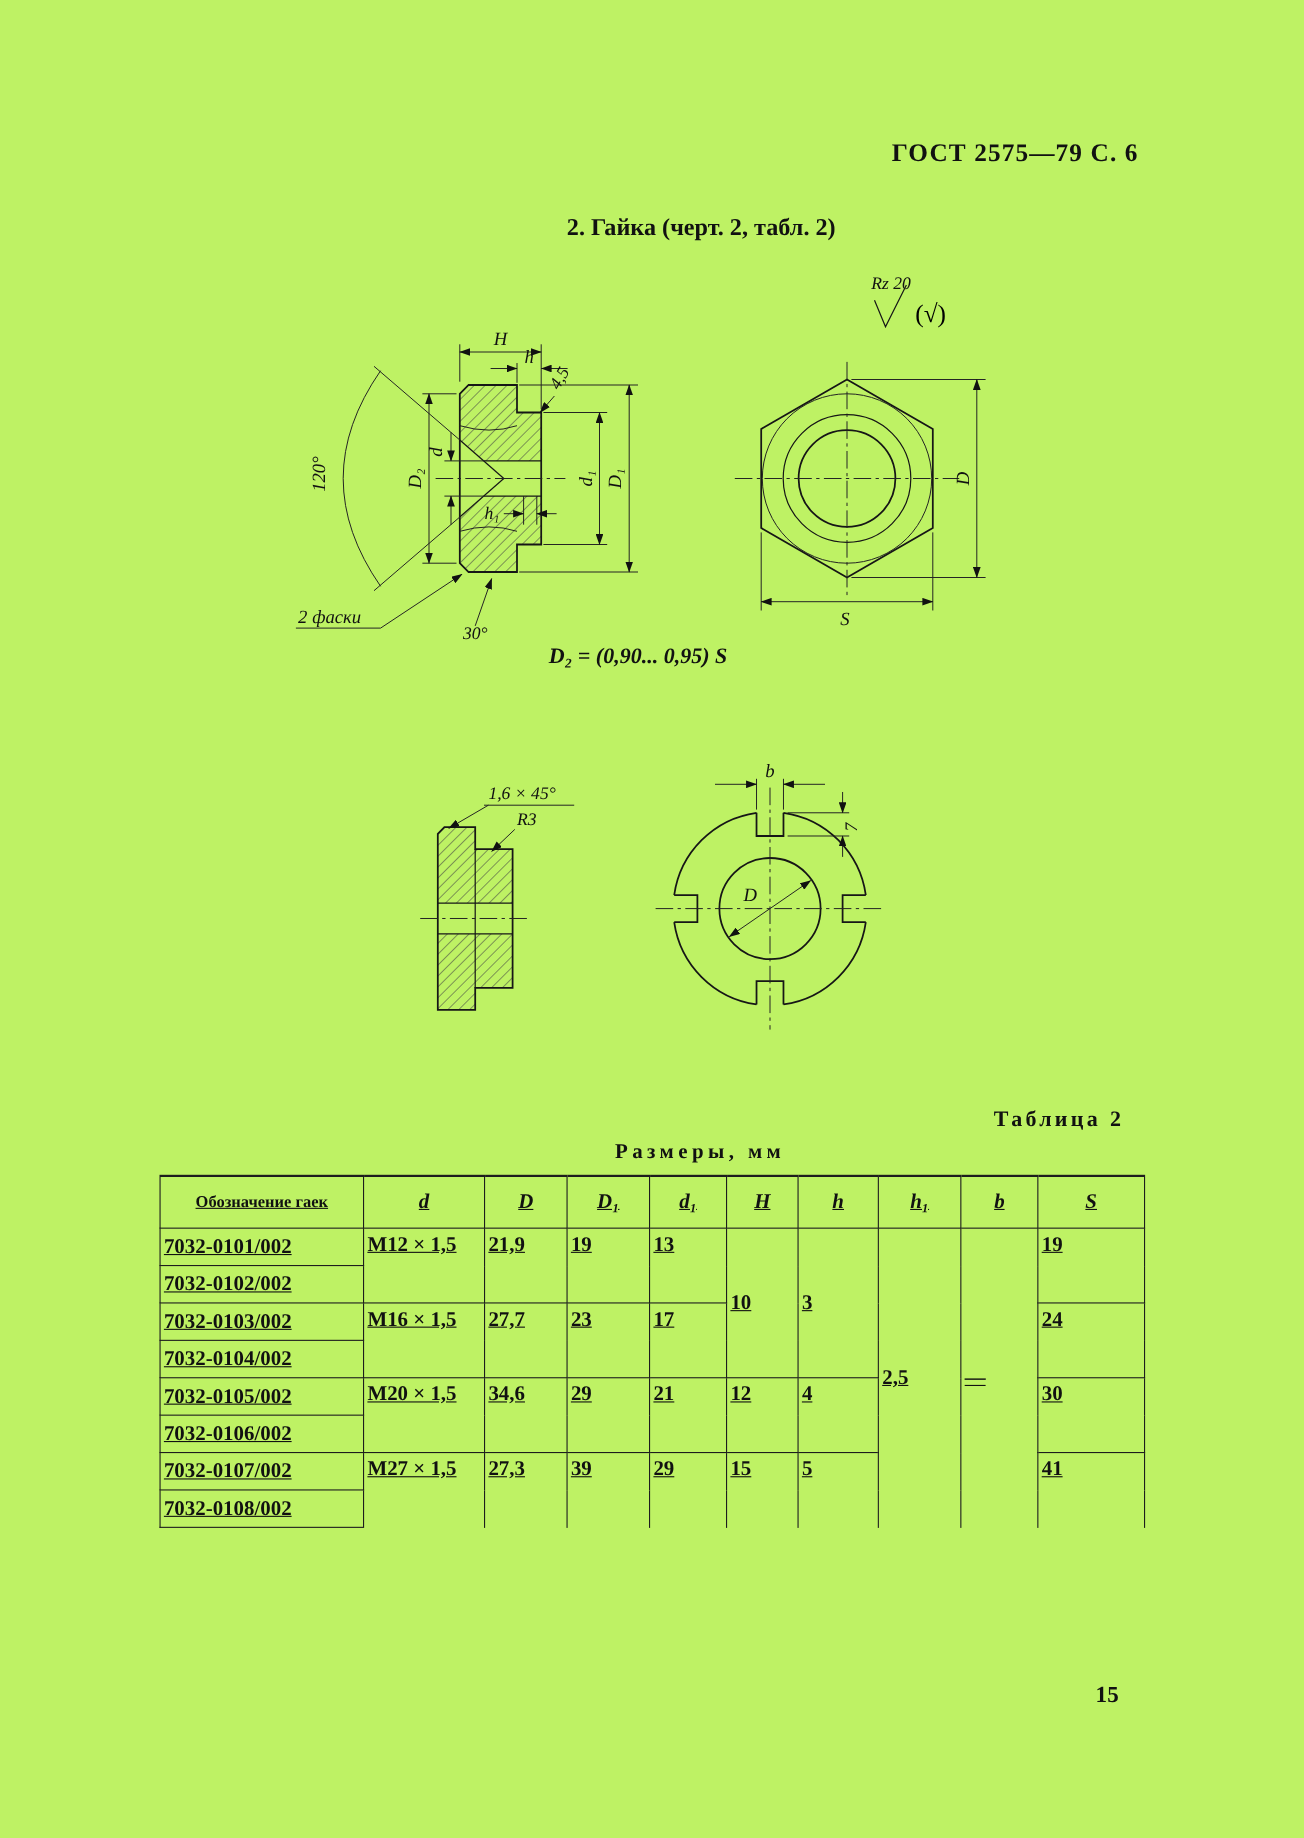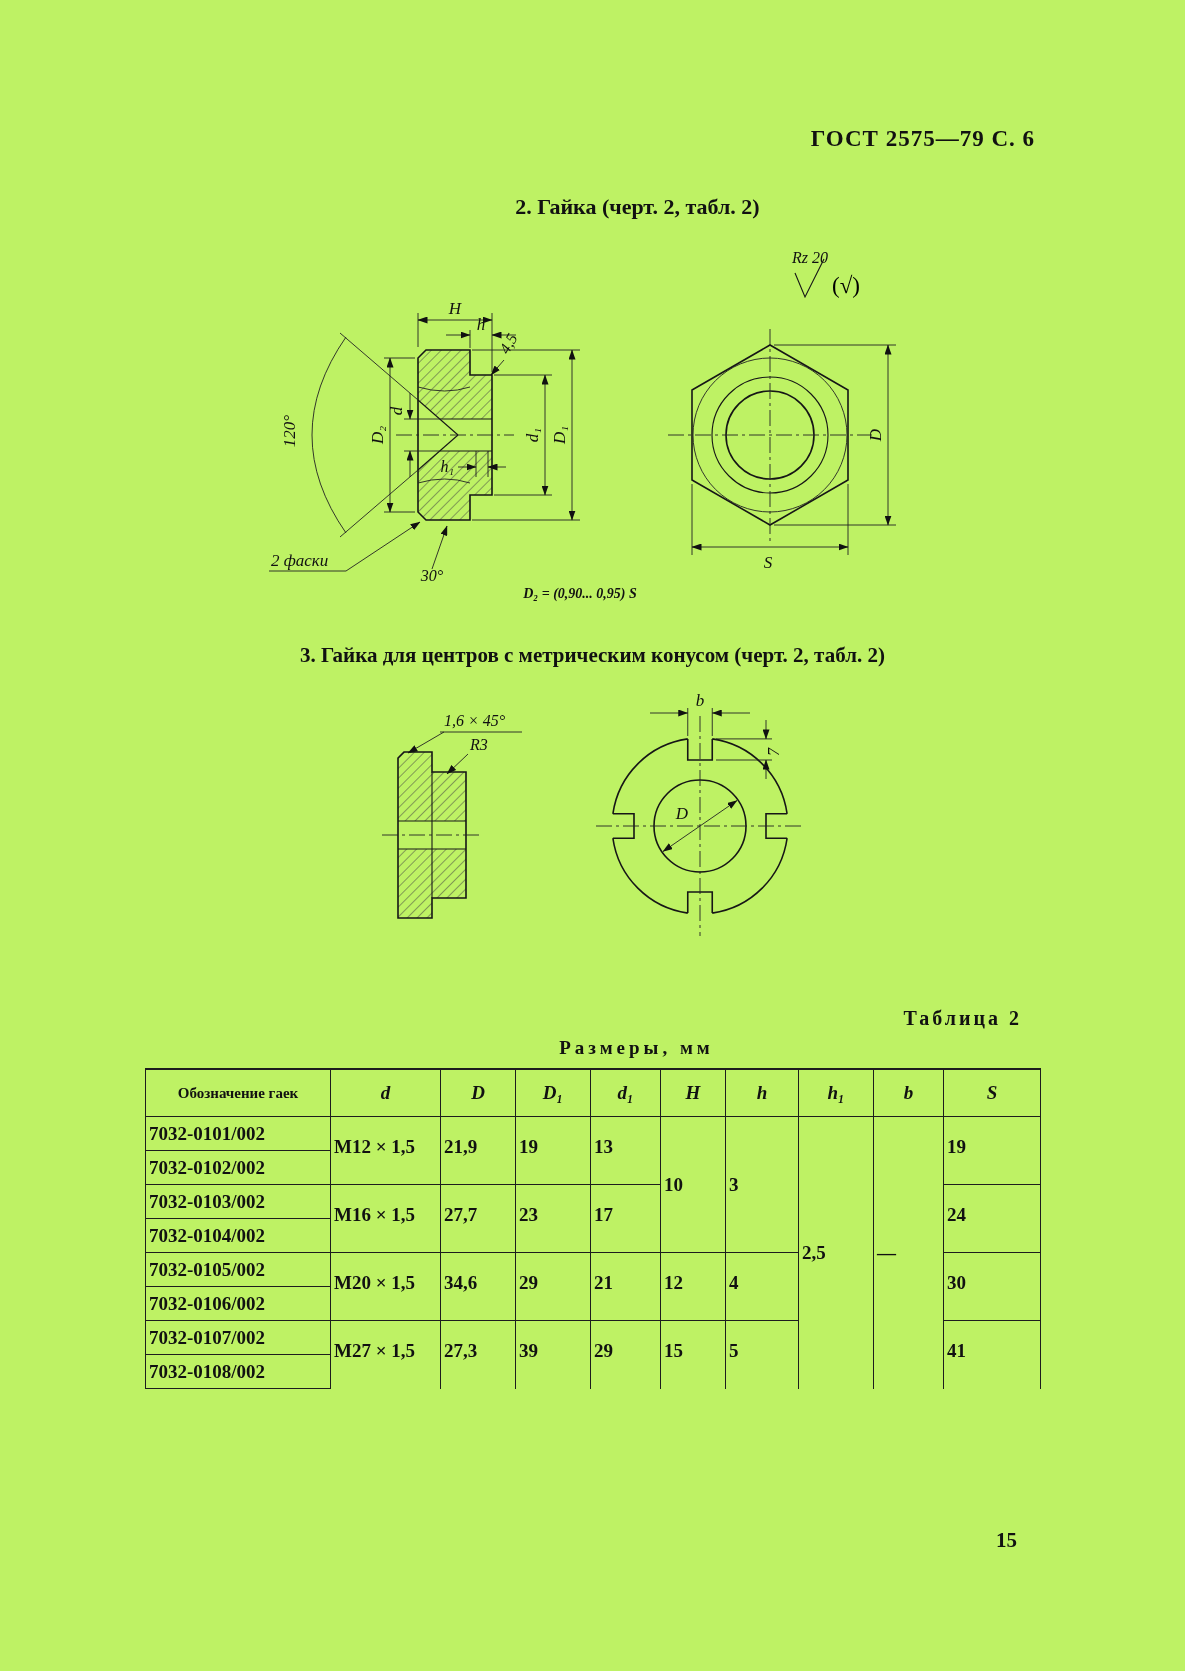--- a/index.html
+++ b/index.html
@@ -8,45 +8,45 @@
     background:#bef264; color:#111;
     font-family:"Liberation Serif","DejaVu Serif",serif;
     overflow:hidden;
   }
   .doc-header { position:absolute; top:126px; right:150px; font-size:23px; font-weight:bold; letter-spacing:1px; }
   .title { position:absolute; left:0; width:100%; text-align:center; font-weight:bold; }
   .t1 { top:194px; font-size:22px;padding-left:45px; }
   .t2 { top:213px; font-size:22px; }
   .t3 { top:643px; font-size:21px; }
   .formula { position:absolute; top:586px; left:400px; width:360px; text-align:center;
-             font-style:italic; font-weight:bold; font-size:14px; }
+             font-style:italic; font-weight:bold; font-size:20px; }
   .fig-caption { position:absolute; top:926px; left:0; width:100%; text-align:center; font-weight:bold; font-size:20px; }
   .table-label { position:absolute; top:1007px; right:163px; font-weight:bold; font-size:20px; letter-spacing:3px; }
   .units { position:absolute; top:1037px; left:0; width:100%; text-align:center; font-weight:bold; font-size:19px; letter-spacing:4px;margin-left:44px; }
   .page-num { position:absolute; top:1528px; right:168px; font-size:21px; font-weight:bold; }
 
   svg { position:absolute; }
   #drawing1 { left:140px; top:235px; }
   #drawing2 { left:280px; top:688px; }
 
   .obj  { fill:none; stroke:#161616; stroke-width:1.6; }
   .obj2 { fill:none; stroke:#161616; stroke-width:1.1; }
   .thin { fill:none; stroke:#222;    stroke-width:0.9; }
   .cl   { fill:none; stroke:#222;    stroke-width:0.9; stroke-dasharray:16 4 3 4; }
   .dim  { fill:none; stroke:#222;    stroke-width:0.9; }
   .lbl  { font-family:"Liberation Serif","DejaVu Serif",serif; font-style:italic; font-size:17px; fill:#111; }
   .lbl2 { font-family:"Liberation Serif","DejaVu Serif",serif; font-style:italic; font-size:16px; fill:#111; }
 
   table.dims { position:absolute; top:1068px; left:145px; width:895px;
                border-collapse:collapse; table-layout:fixed; }
-  .dims th, .dims td { border:1px solid #1d1d1d; padding:0 3px; }
+  .dims th, .dims td { border:1px solid #1d1d1d; padding:0 3px;text-decoration:underline; }
   .dims thead th { height:46px; border-top:2px solid #1d1d1d; font-style:italic; font-size:19px; font-weight:bold; }
   .dims thead th.des-h { font-style:normal; font-size:15px; }
   .dims tbody td { height:33px; font-size:19px; font-weight:bold; }
-  .dims td.vt { vertical-align:top; padding-top:19px; }
+  .dims td.vt { vertical-align:top; padding-top:4px; }
   .dims .nb { border-bottom:none; }
 </style>
 </head>
 <body>
 
 <div class="page">
 
   <div class="doc-header">ГОСТ 2575—79 С. 6</div>
 
   <div class="title t1">2. Гайка (черт. 2, табл. 2)</div>
@@ -150,21 +150,20 @@
       <text class="lbl" x="628" y="333" text-anchor="middle">S</text>
 
       <text class="lbl2" x="652" y="28">Rz 20</text>
       <polyline class="obj2" points="655,38 665,62 684,24"></polyline>
       <text x="692" y="58" font-size="23">(√)</text>
     </g>
   </svg>
 
   <div class="formula">D₂ = (0,90... 0,95) S</div>
 
-  <div class="title t3">3. Гайка для центров с метрическим конусом (черт. 2, табл. 2)</div>
 
   <svg id="drawing2" width="560" height="250" viewBox="0 0 560 250">
     <defs>
       <marker id="arw2" markerWidth="10" markerHeight="7" refX="9.5" refY="3.5" orient="auto-start-reverse" markerUnits="userSpaceOnUse">
         <path d="M0,0 L10,3.5 L0,7 Z" fill="#111"></path>
       </marker>
       <pattern id="hat2" patternUnits="userSpaceOnUse" width="7" height="7" patternTransform="rotate(45)">
         <line x1="0" y1="0" x2="0" y2="7" stroke="#444" stroke-width="1"></line>
       </pattern>
     </defs>

